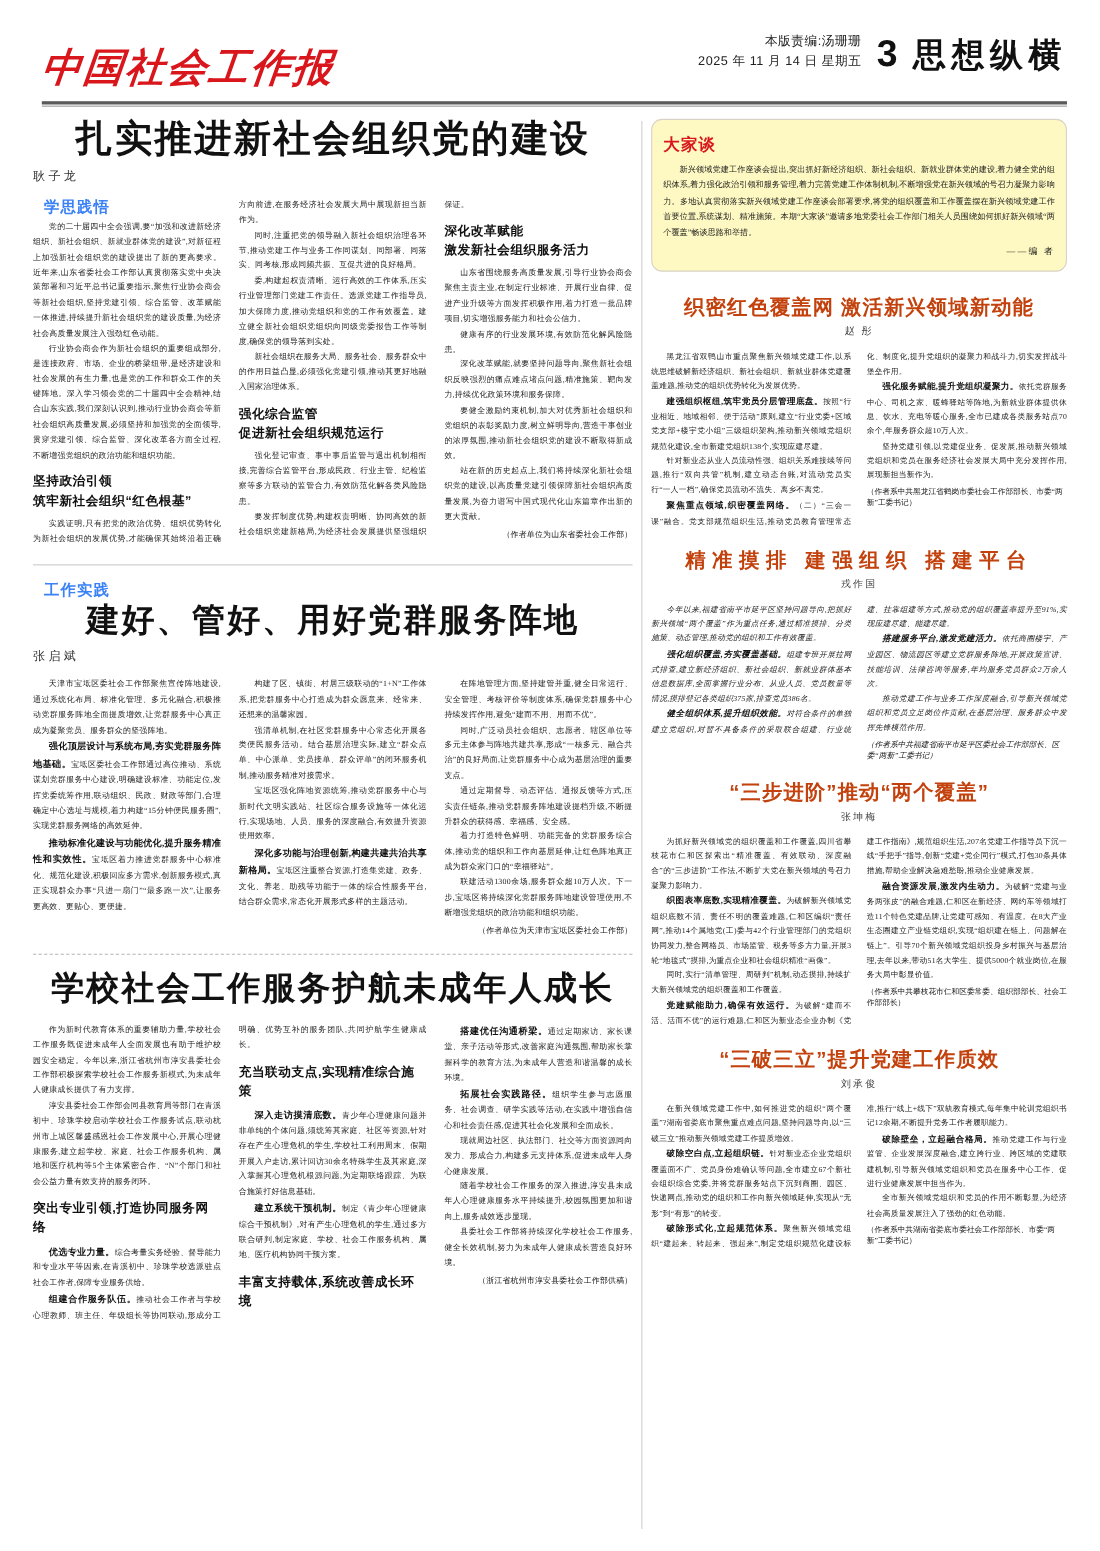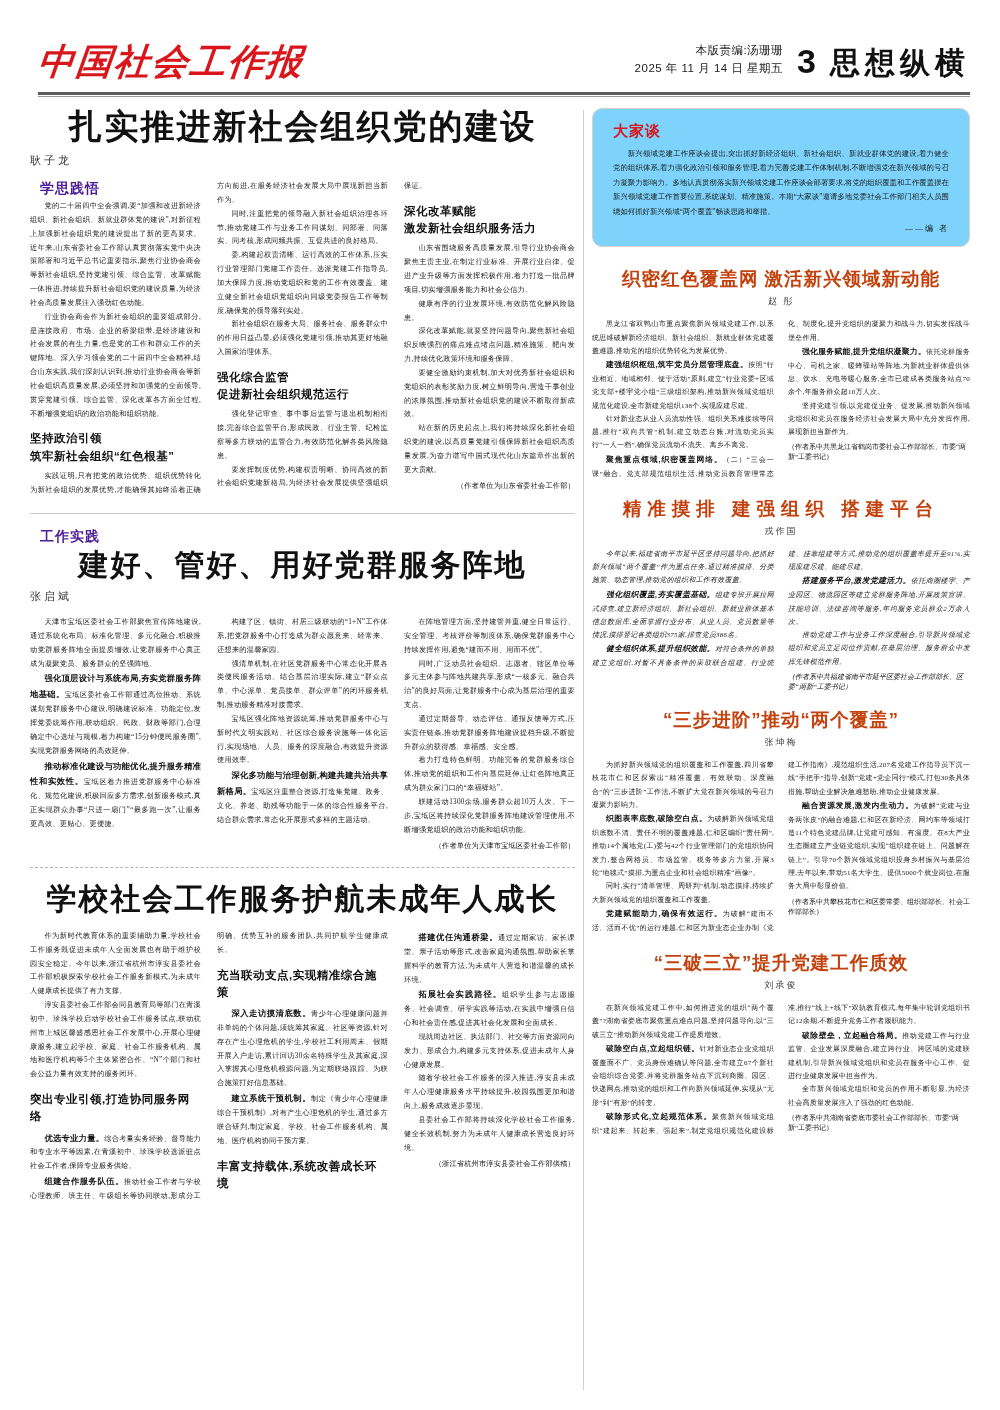--- a/index.html
+++ b/index.html
@@ -20,37 +20,37 @@
     font-size:36px;font-weight:700;color:#d8161b;
     letter-spacing:2px;
     font-style:italic;
     transform:skewX(-6deg);
     display:inline-block;
     line-height:1;
     margin-top:14px;
   }
   .head-right{position:absolute;right:30px;top:30px;text-align:right;display:flex;align-items:flex-end;gap:14px;}
   .head-meta{text-align:right;font-family:"Liberation Sans",sans-serif;line-height:1.55;}
-  .head-meta .editor{font-size:11.5px;color:#222;letter-spacing:.5px;margin-top:12px;}
+  .head-meta .editor{font-size:11.5px;color:#222;letter-spacing:.5px;}
   .head-meta .date{font-size:11.5px;color:#222;letter-spacing:.5px;}
   .page-no{font-size:34px;font-weight:700;color:#111;font-family:"Liberation Sans",sans-serif;line-height:.95;}
   .section-name{font-size:30px;font-weight:700;letter-spacing:5px;color:#111;line-height:1;font-family:"Liberation Sans",sans-serif;}
   .rule-main{position:absolute;left:38px;right:30px;top:92px;height:3px;background:#5b5b5b;}
   .rule-main::after{content:"";position:absolute;left:0;right:0;top:4px;height:1px;background:#9a9a9a;}
 
   
   .body-area{position:absolute;left:30px;top:108px;width:940px;height:1285px;}
   .left-zone{position:absolute;left:0;top:0;width:545px;height:1285px;}
   .right-zone{position:absolute;left:562px;top:0;width:378px;height:1285px;}
   .vdivider{position:absolute;left:553px;top:2px;width:1px;height:1280px;background:#cfcfcf;}
 
   
   .kicker{
     font-family:"Liberation Sans",sans-serif;
-    font-size:14px;font-weight:700;color:#4c1d95;letter-spacing:1px;
+    font-size:14px;font-weight:700;color:#3b82f6;letter-spacing:1px;
     margin:0 0 2px 10px;
   }
   .headline{
     text-align:center;font-weight:700;color:#111;
     font-family:"Liberation Serif",serif;
     line-height:1.12;
   }
   .h-xl{font-size:34px;letter-spacing:2px;}
   .h-lg{font-size:30px;letter-spacing:2px;}
   .byline{font-size:11px;color:#333;margin-top:7px;letter-spacing:3px;}
@@ -71,22 +71,22 @@
     font-family:"Liberation Sans",sans-serif;
   }
   .subhead-inline{font-weight:700;font-size:8.3px;color:#111;}
   .src{font-size:7.2px;text-align:right;margin-top:4px;letter-spacing:.2px;}
   .hrule{height:1px;background:#c9c9c9;margin:16px 0 14px;}
   .hrule.dashed{height:0;border-top:1px dashed #b5b5b5;background:none;}
 
   
   .box{
     border:1px solid #d9d2c6;border-radius:10px;
-    background:#7dd3fc;
-    padding:13px 20px 12px;
+    background:#fef9c3;
+    padding:13px 10px 12px;
     box-sizing:border-box;
   }
   .box-title{
     font-family:"Liberation Sans",sans-serif;
     font-size:15px;font-weight:700;color:#d8161b;letter-spacing:1px;margin-bottom:6px;
   }
   .box p{font-size:7.4px;line-height:1.95;text-align:justify;text-indent:2em;margin:0;color:#1a1a1a;}
   .box .editor-sign{text-align:right;font-size:8px;margin-top:4px;letter-spacing:2px;}
 
   .r-headline{text-align:center;font-size:18.5px;font-weight:700;letter-spacing:1px;color:#c2410c;line-height:1.3;}
@@ -255,21 +255,21 @@
           <p>推动党建工作与业务工作深度融合,引导新兴领域党组织和党员立足岗位作贡献,在基层治理、服务群众中发挥先锋模范作用。</p>
           <div class="src-r">（作者系中共福建省南平市延平区委社会工作部部长、区委“两新”工委书记）</div>
         </div>
       </div>
 
       <div style="margin-top:16px;">
         <div class="r-headline sans">“三步进阶”推动“两个覆盖”</div>
         <div class="r-byline">张坤梅</div>
         <div class="cols2" style="margin-top:10px;">
           <p>为抓好新兴领域党的组织覆盖和工作覆盖,四川省攀枝花市仁和区探索出“精准覆盖、有效联动、深度融合”的“三步进阶”工作法,不断扩大党在新兴领域的号召力凝聚力影响力。</p>
-          <p><span class="sub-r">织图表率底数,破除空白点。</span><span>为破解新兴领域党组织底数不清、责任不明的覆盖难题,仁和区编织“责任网”,推动14个属地党(工)委与42个行业管理部门的党组织协同发力,整合网格员、市场监管、税务等多方力量,开展3轮“地毯式”摸排,为重点企业和社会组织精准“画像”。</span></p>
+          <p><span class="sub-r">织图表率底数,实现精准覆盖。</span><span>为破解新兴领域党组织底数不清、责任不明的覆盖难题,仁和区编织“责任网”,推动14个属地党(工)委与42个行业管理部门的党组织协同发力,整合网格员、市场监管、税务等多方力量,开展3轮“地毯式”摸排,为重点企业和社会组织精准“画像”。</span></p>
           <p>同时,实行“清单管理、周研判”机制,动态摸排,持续扩大新兴领域党的组织覆盖和工作覆盖。</p>
           <p><span class="sub-r">党建赋能助力,确保有效运行。</span><span>为破解“建而不活、活而不优”的运行难题,仁和区为新业态企业办制《党建工作指南》,规范组织生活,207名党建工作指导员下沉一线“手把手”指导,创新“党建+党企同行”模式,打包30条具体措施,帮助企业解决急难愁盼,推动企业健康发展。</span></p>
           <p><span class="sub-r">融合资源发展,激发内生动力。</span><span>为破解“党建与业务两张皮”的融合难题,仁和区在新经济、网约车等领域打造11个特色党建品牌,让党建可感知、有温度。在8大产业生态圈建立产业链党组织,实现“组织建在链上、问题解在链上”。引导70个新兴领域党组织投身乡村振兴与基层治理,去年以来,带动51名大学生、提供5000个就业岗位,在服务大局中彰显价值。</span></p>
           <div class="src-r">（作者系中共攀枝花市仁和区委常委、组织部部长、社会工作部部长）</div>
         </div>
       </div>
 
       <div style="margin-top:16px;">
         <div class="r-headline sans">“三破三立”提升党建工作质效</div>
         <div class="r-byline">刘承俊</div>

